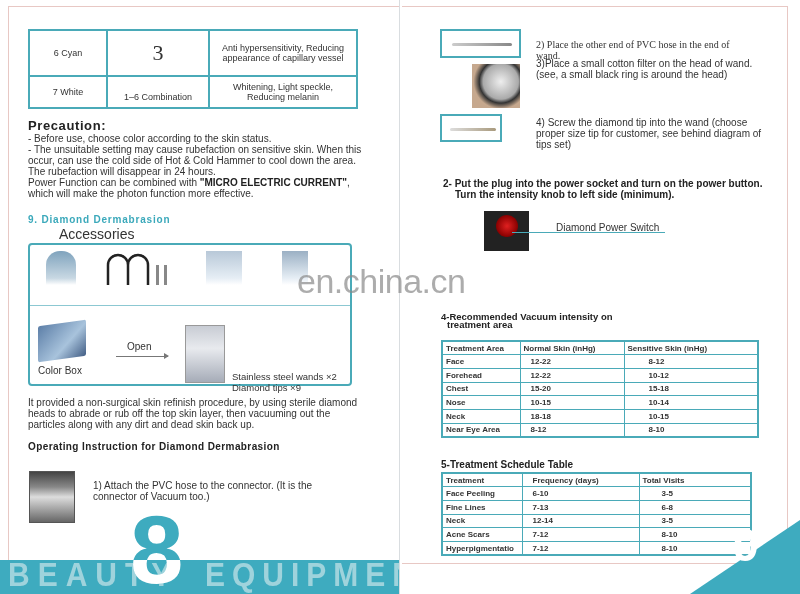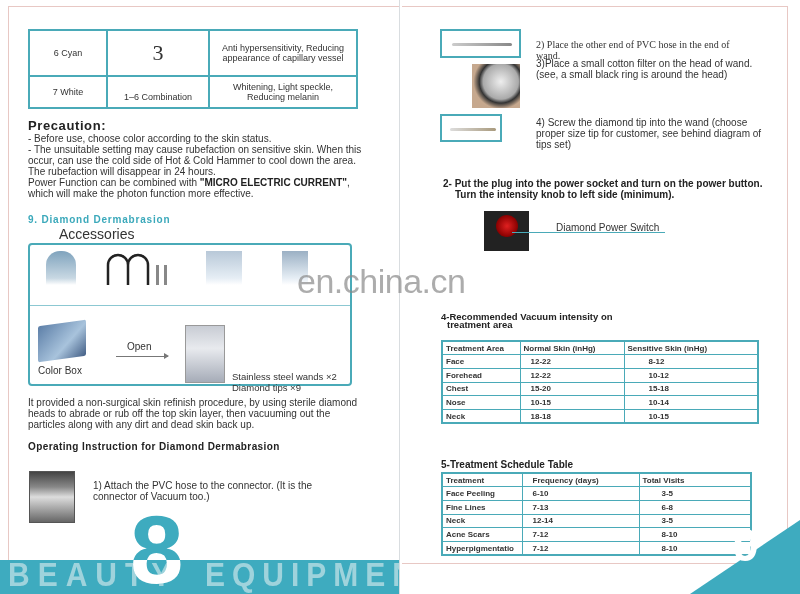--- a/index.html
+++ b/index.html
@@ -200,20 +200,25 @@
   <tr>
         <td>Nose</td>
         <td class="c2">10-15</td>
         <td class="c3">10-14</td>
       </tr>
   <tr>
         <td>Neck</td>
         <td class="c2">18-18</td>
         <td class="c3">10-15</td>
       </tr>
+  <tr>
+        <td>Near Eye Area</td>
+        <td class="c2">8-12</td>
+        <td class="c3">8-10</td>
+      </tr>
 </tbody>
   </table>
 
 <table class="data sched">
   <tbody>
       <tr>
     <td style="width:80px">Treatment</td>
     <td style="width:117px;padding-left:10px">Frequency (days)</td>
     <td style="">Total Visits</td>
   </tr>

